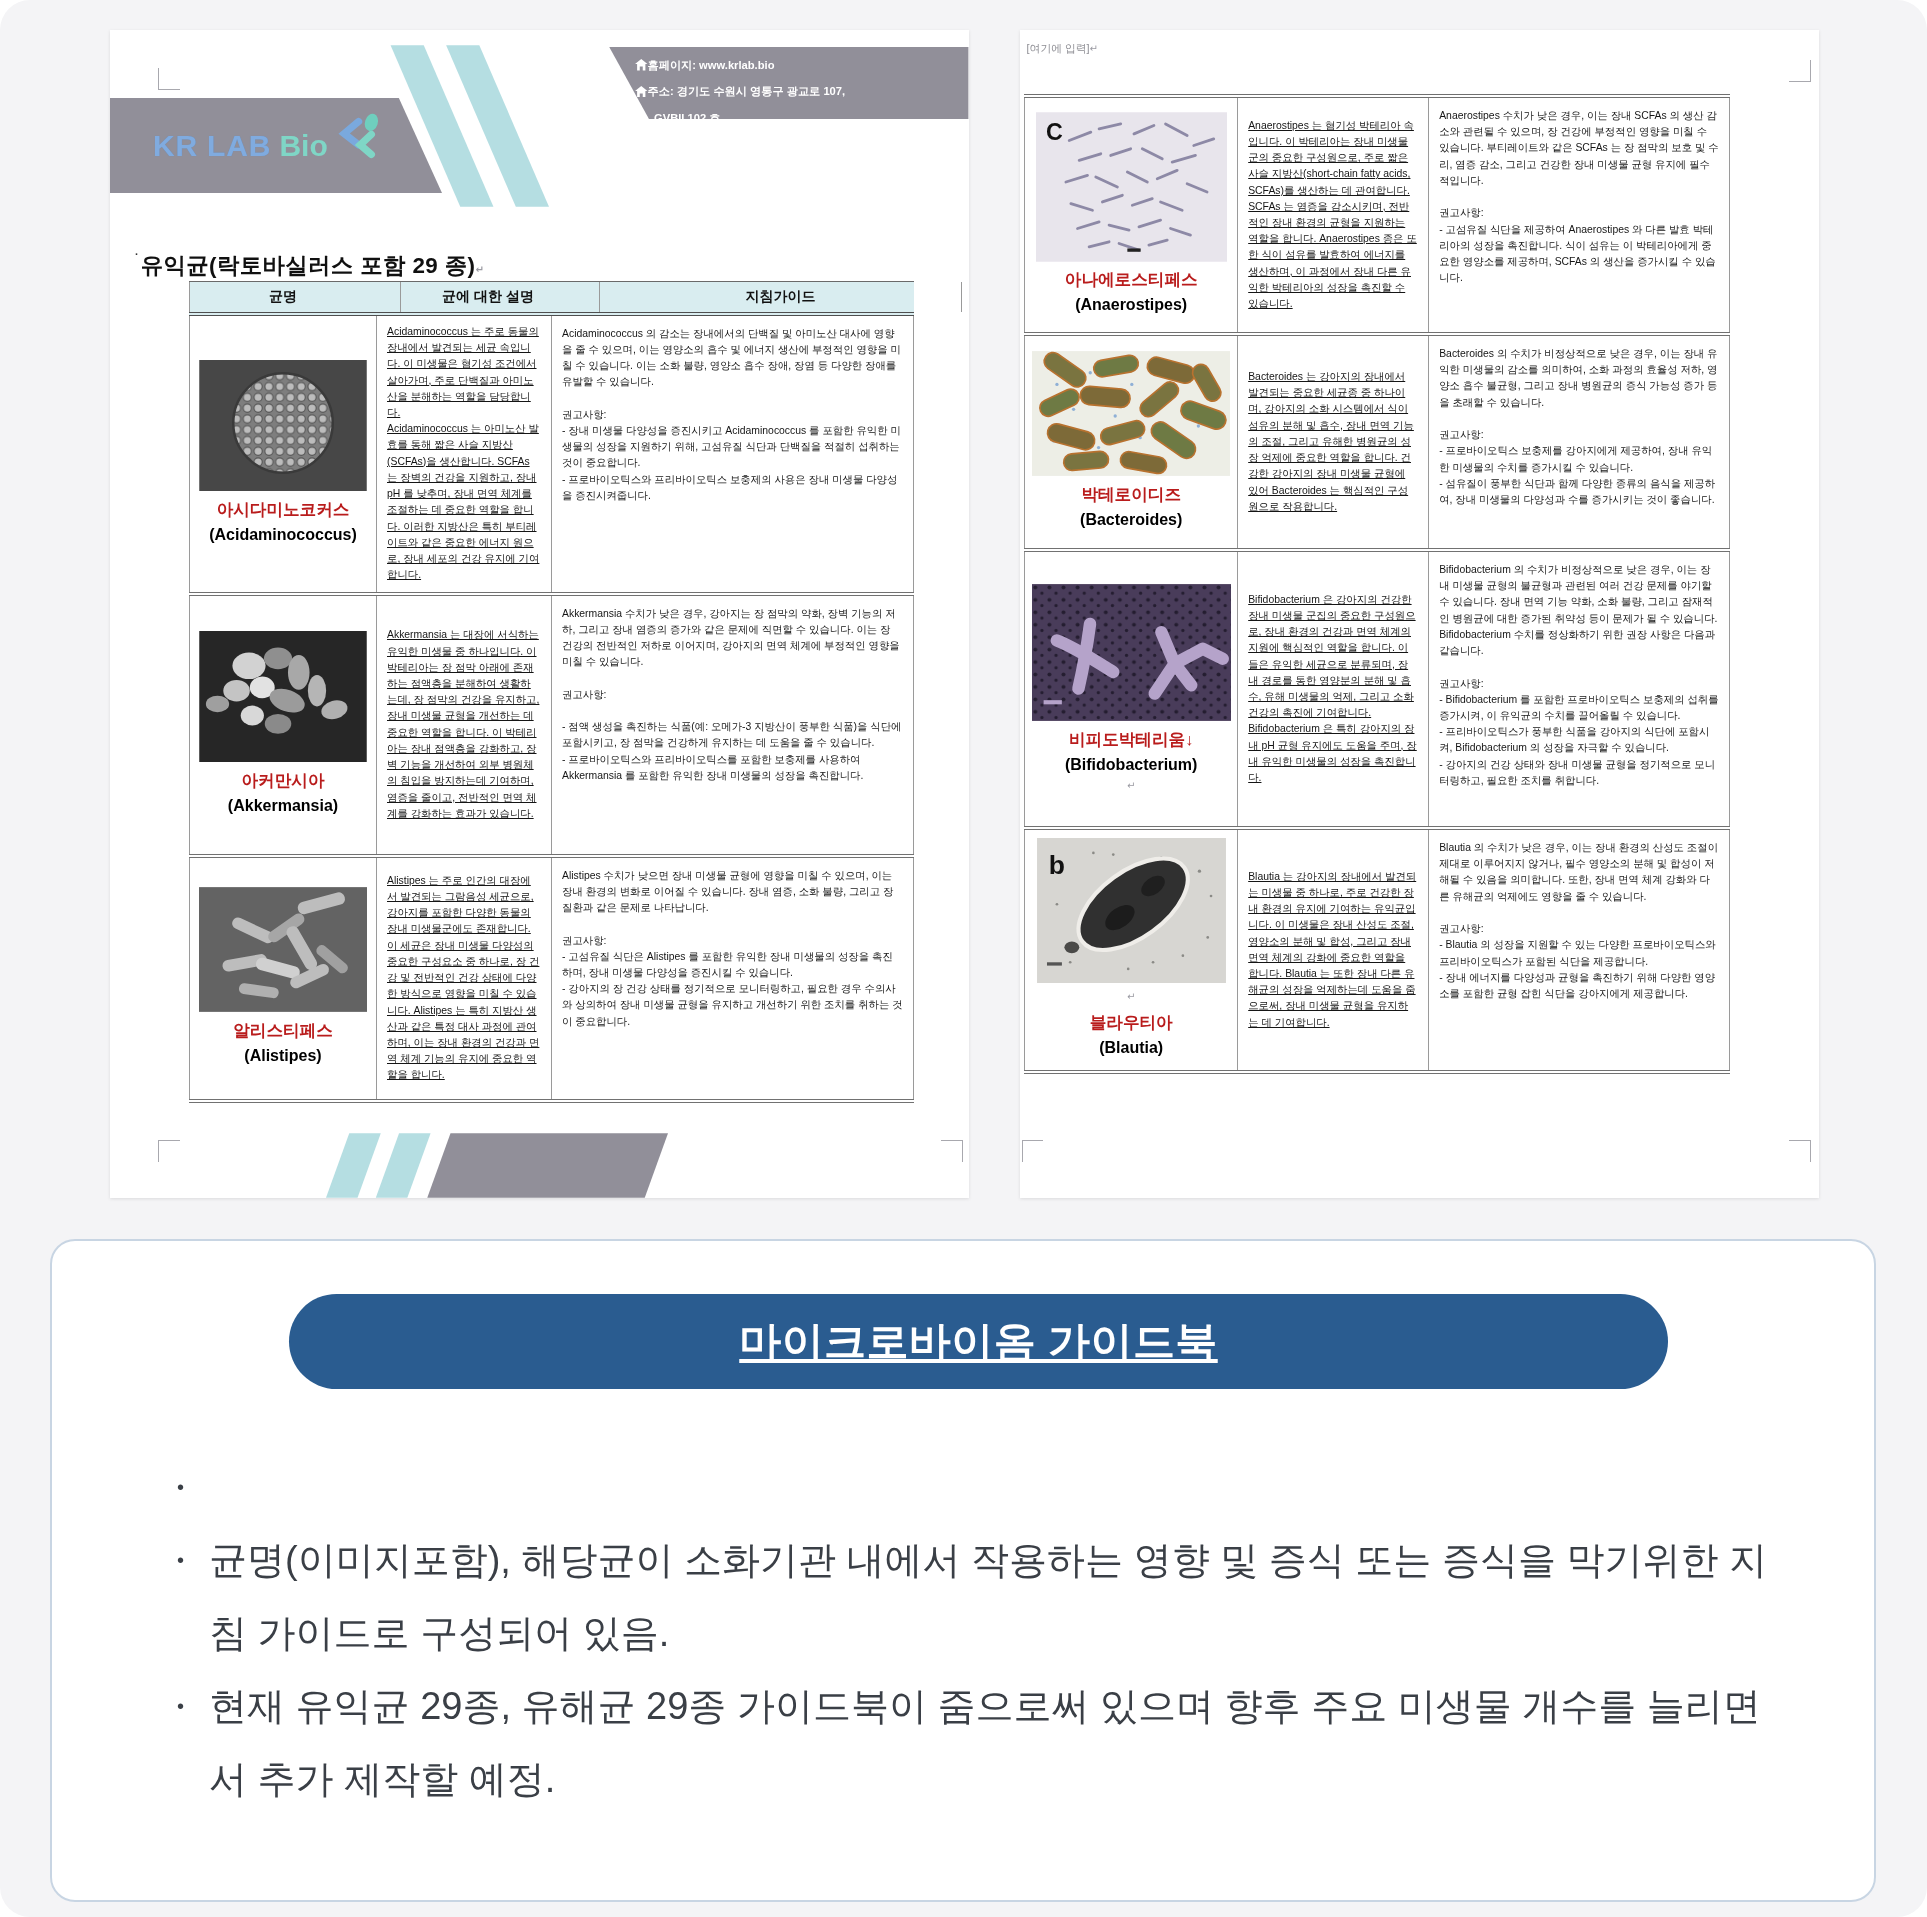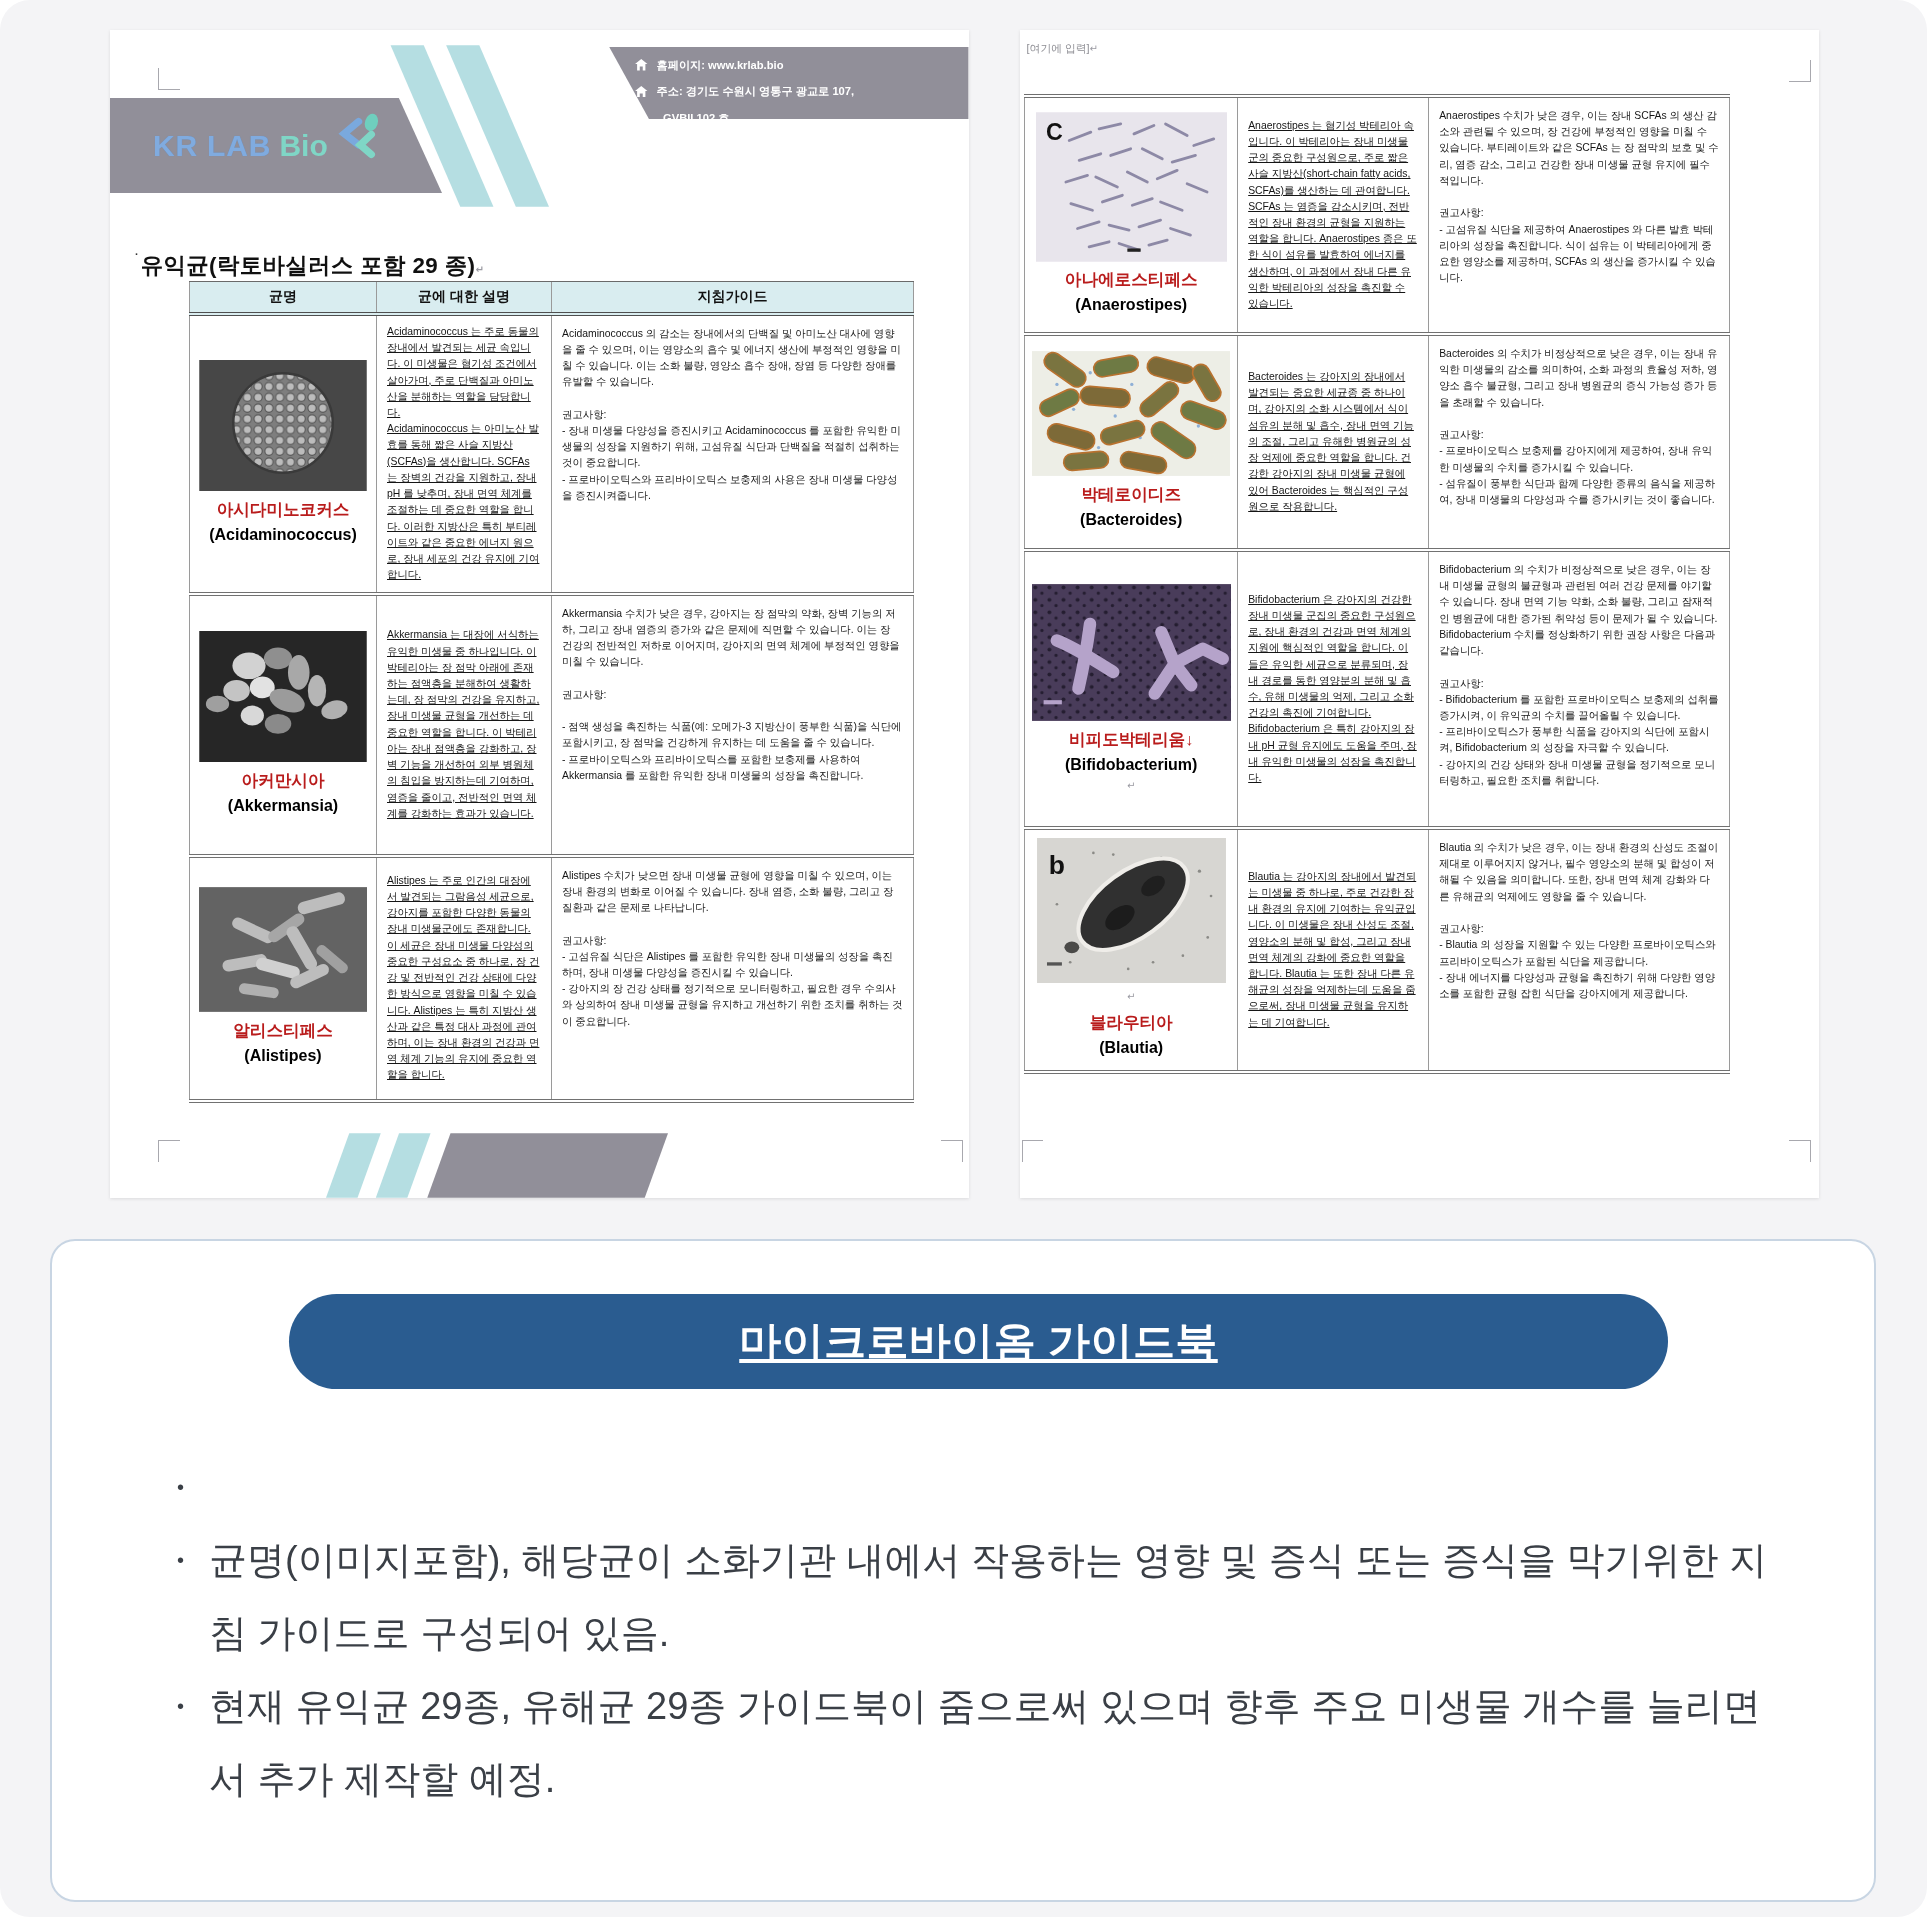--- a/index.html
+++ b/index.html
@@ -22,37 +22,37 @@
   
   .banner{position:absolute;left:0;top:68px;width:332px;height:95px;background:#918f99;
           clip-path:polygon(0 0,87% 0,100% 100%,0 100%);display:flex;align-items:center;padding-left:43px;}
   .logo-kr{font-size:30px;font-weight:800;color:#80abdf;letter-spacing:0.8px;text-shadow:0 0 0.8px #5f8cc4;}
   .logo-bio{font-size:30px;font-weight:800;color:#7fd6c6;margin-left:8.3px;}
   .logo-icon{margin-left:3.3px;margin-top:-18.3px;}
 
   .stripes-top{position:absolute;left:191px;top:15px;}
   .slab{position:absolute;right:0;top:16.6px;}
   .contact{position:absolute;left:525px;top:21.6px;width:326px;z-index:3;}
-  .contact-line{display:flex;align-items:flex-start;gap:9px;color:#fff;font-weight:bold;font-size:11.2px;line-height:26.6px;}
+  .contact-line{display:flex;align-items:flex-start;gap:0;color:#fff;font-weight:bold;font-size:11.2px;line-height:26.6px;}
   .contact-line .ind{width:19px;flex:0 0 auto;}
   .home-ic{flex:0 0 auto;margin-top:7.5px;}
 
   .doc-title{position:absolute;left:25px;top:218px;font-size:22.4px;font-weight:bold;color:#101010;letter-spacing:0.4px;}
   .doc-title .tmark{font-size:10.8px;vertical-align:15px;margin-right:1.7px;color:#333;}
 
   .stripes-bottom{position:absolute;left:216px;top:1103px;}
 
   
   .gtable{position:absolute;border-top:1.7px solid #6a6a6a;}
   .trow{display:grid;border-bottom:4.2px double #717171;}
   .left-cols{grid-template-columns:187px 175px 363px;}
   .right-cols{grid-template-columns:213px 191px 302px;}
   .trow>div{border-left:0.8px solid #9a9a9a;}
   .trow>div:last-child{border-right:0.8px solid #9a9a9a;}
-  .thead{background:#d9edf0;border-bottom:4.2px double #4f4f4f;}
+  .thead{background:#d9edf0;border-bottom:4.2px double #4f4f4f;gap:24px;}
   .thead>div{font-weight:bold;font-size:14px;text-align:center;padding:5.8px 3.3px;color:#111;}
   .cell{padding:8.3px 10px;font-size:10.4px;line-height:1.56;color:#151515;}
   .cell-name{display:flex;flex-direction:column;align-items:center;justify-content:center;gap:5.8px;text-align:center;padding:8.3px 5px;}
   .cell-desc{display:flex;align-items:center;text-decoration:underline;}
   .cell-desc .txt{white-space:pre-line;}
   .cell-guide{white-space:pre-line;padding-top:10px;}
   .name-ko{font-weight:bold;font-size:16.6px;color:#b91c1c;}
   .name-en{font-weight:bold;font-size:16px;color:#000;}
   .bact-img{display:block;}
 

